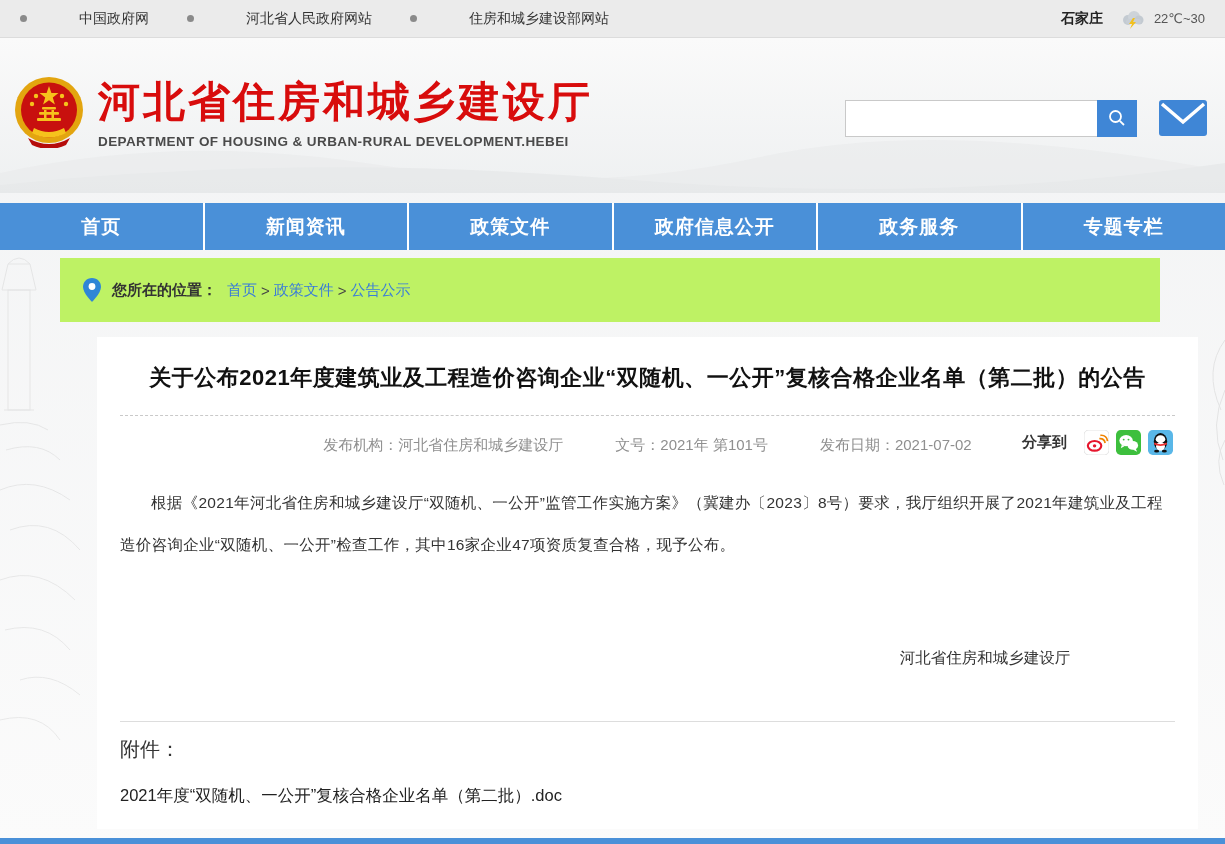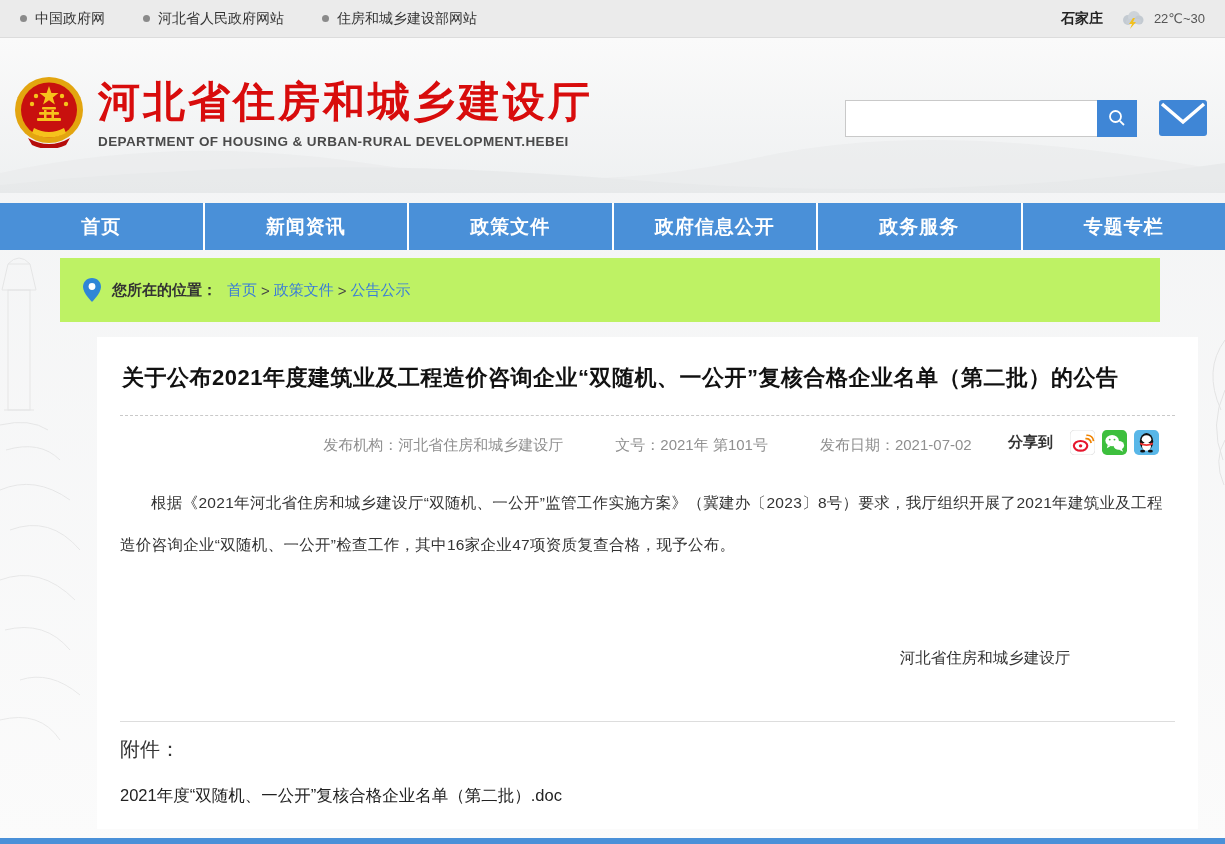--- a/index.html
+++ b/index.html
@@ -8,21 +8,21 @@
     font-family:"Liberation Sans","DejaVu Sans",sans-serif;
     background:linear-gradient(#f2f3f4,#fbfbfb);
     position:relative; color:#333;
   }
 
   
   .topbar {
     height:38px; background:#ebebeb; border-bottom:1px solid #dcdcdc;
     display:flex; align-items:center; padding:0 20px; font-size:14px;
   }
-  .toplink { display:flex; align-items:center; margin-right:38px; cursor:pointer; color:#333; }
+  .toplink { display:flex; align-items:center; margin-right:38px; cursor:pointer; color:#333;gap:44px; }
   .dot { width:7px; height:7px; border-radius:50%; background:#8a8a8a; margin-right:8px; }
   .topbar-right { margin-left:auto; display:flex; align-items:center; }
   .weather-city { font-weight:bold; color:#222; margin-right:17px; }
   .weather-temp { color:#555; font-size:13px; margin-left:8px; }
 
   
   .header { position:relative; height:155px; background:linear-gradient(#fafafa,#eef0f1); overflow:hidden; }
   .mountains { position:absolute; left:0; bottom:0; width:100%; height:80px; opacity:.55; }
   .brand { position:absolute; left:14px; top:38px; display:flex; align-items:flex-start; }
   .emblem { width:70px; height:72px; margin-right:14px; }
@@ -56,27 +56,27 @@
   .crumb-label { font-weight:600; color:#333; margin-right:10px; }
   .crumb-link { color:#3a7dd8; cursor:pointer; text-decoration:none; }
   .crumb-sep { color:#444; margin:0 4px; }
 
   
   .card {
     position:relative; width:1101px; margin:15px 0 0 97px; background:#fff;
     min-height:492px; padding:18px 23px 20px 23px;
   }
   .art-title {
-    font-size:22px; font-weight:bold; color:#111; text-align:left;
+    font-size:22px; font-weight:bold; color:#111; text-align:center;
     line-height:46px; padding:0 2px; letter-spacing:.5px;
   }
   .dash-line { border:none; border-top:1px dashed #c9c9c9; margin:14px 0 0 0; }
   .meta-row { position:relative; margin-top:14px; height:30px; display:flex; align-items:center; justify-content:center; }
   .meta-item { color:#8f8f8f; font-size:15px; margin:16px 26px; }
-  .share { position:absolute; right:16px; top:0; display:flex; align-items:center; }
+  .share { position:absolute; right:2px; top:0; display:flex; align-items:center; }
   .share-label { font-size:15px; font-weight:bold; color:#333; margin-right:10px; }
   .share-icon { width:25px; height:25px; margin-left:7px; cursor:pointer; display:block; }
   .art-body {
     margin-top:22px; font-size:15.5px; color:#333; line-height:42px;
     text-indent:2em; letter-spacing:.3px;
   }
   .signature { width:260px; margin:82px 60px 0 auto; text-align:center; font-size:15.5px; color:#333; }
   .sig-date { margin-top:20px; }
   .solid-line { border:none; border-top:1px solid #ddd; margin:52px 0 0 0; }
   .attach-label { margin-top:14px; font-size:20px; color:#333; }

